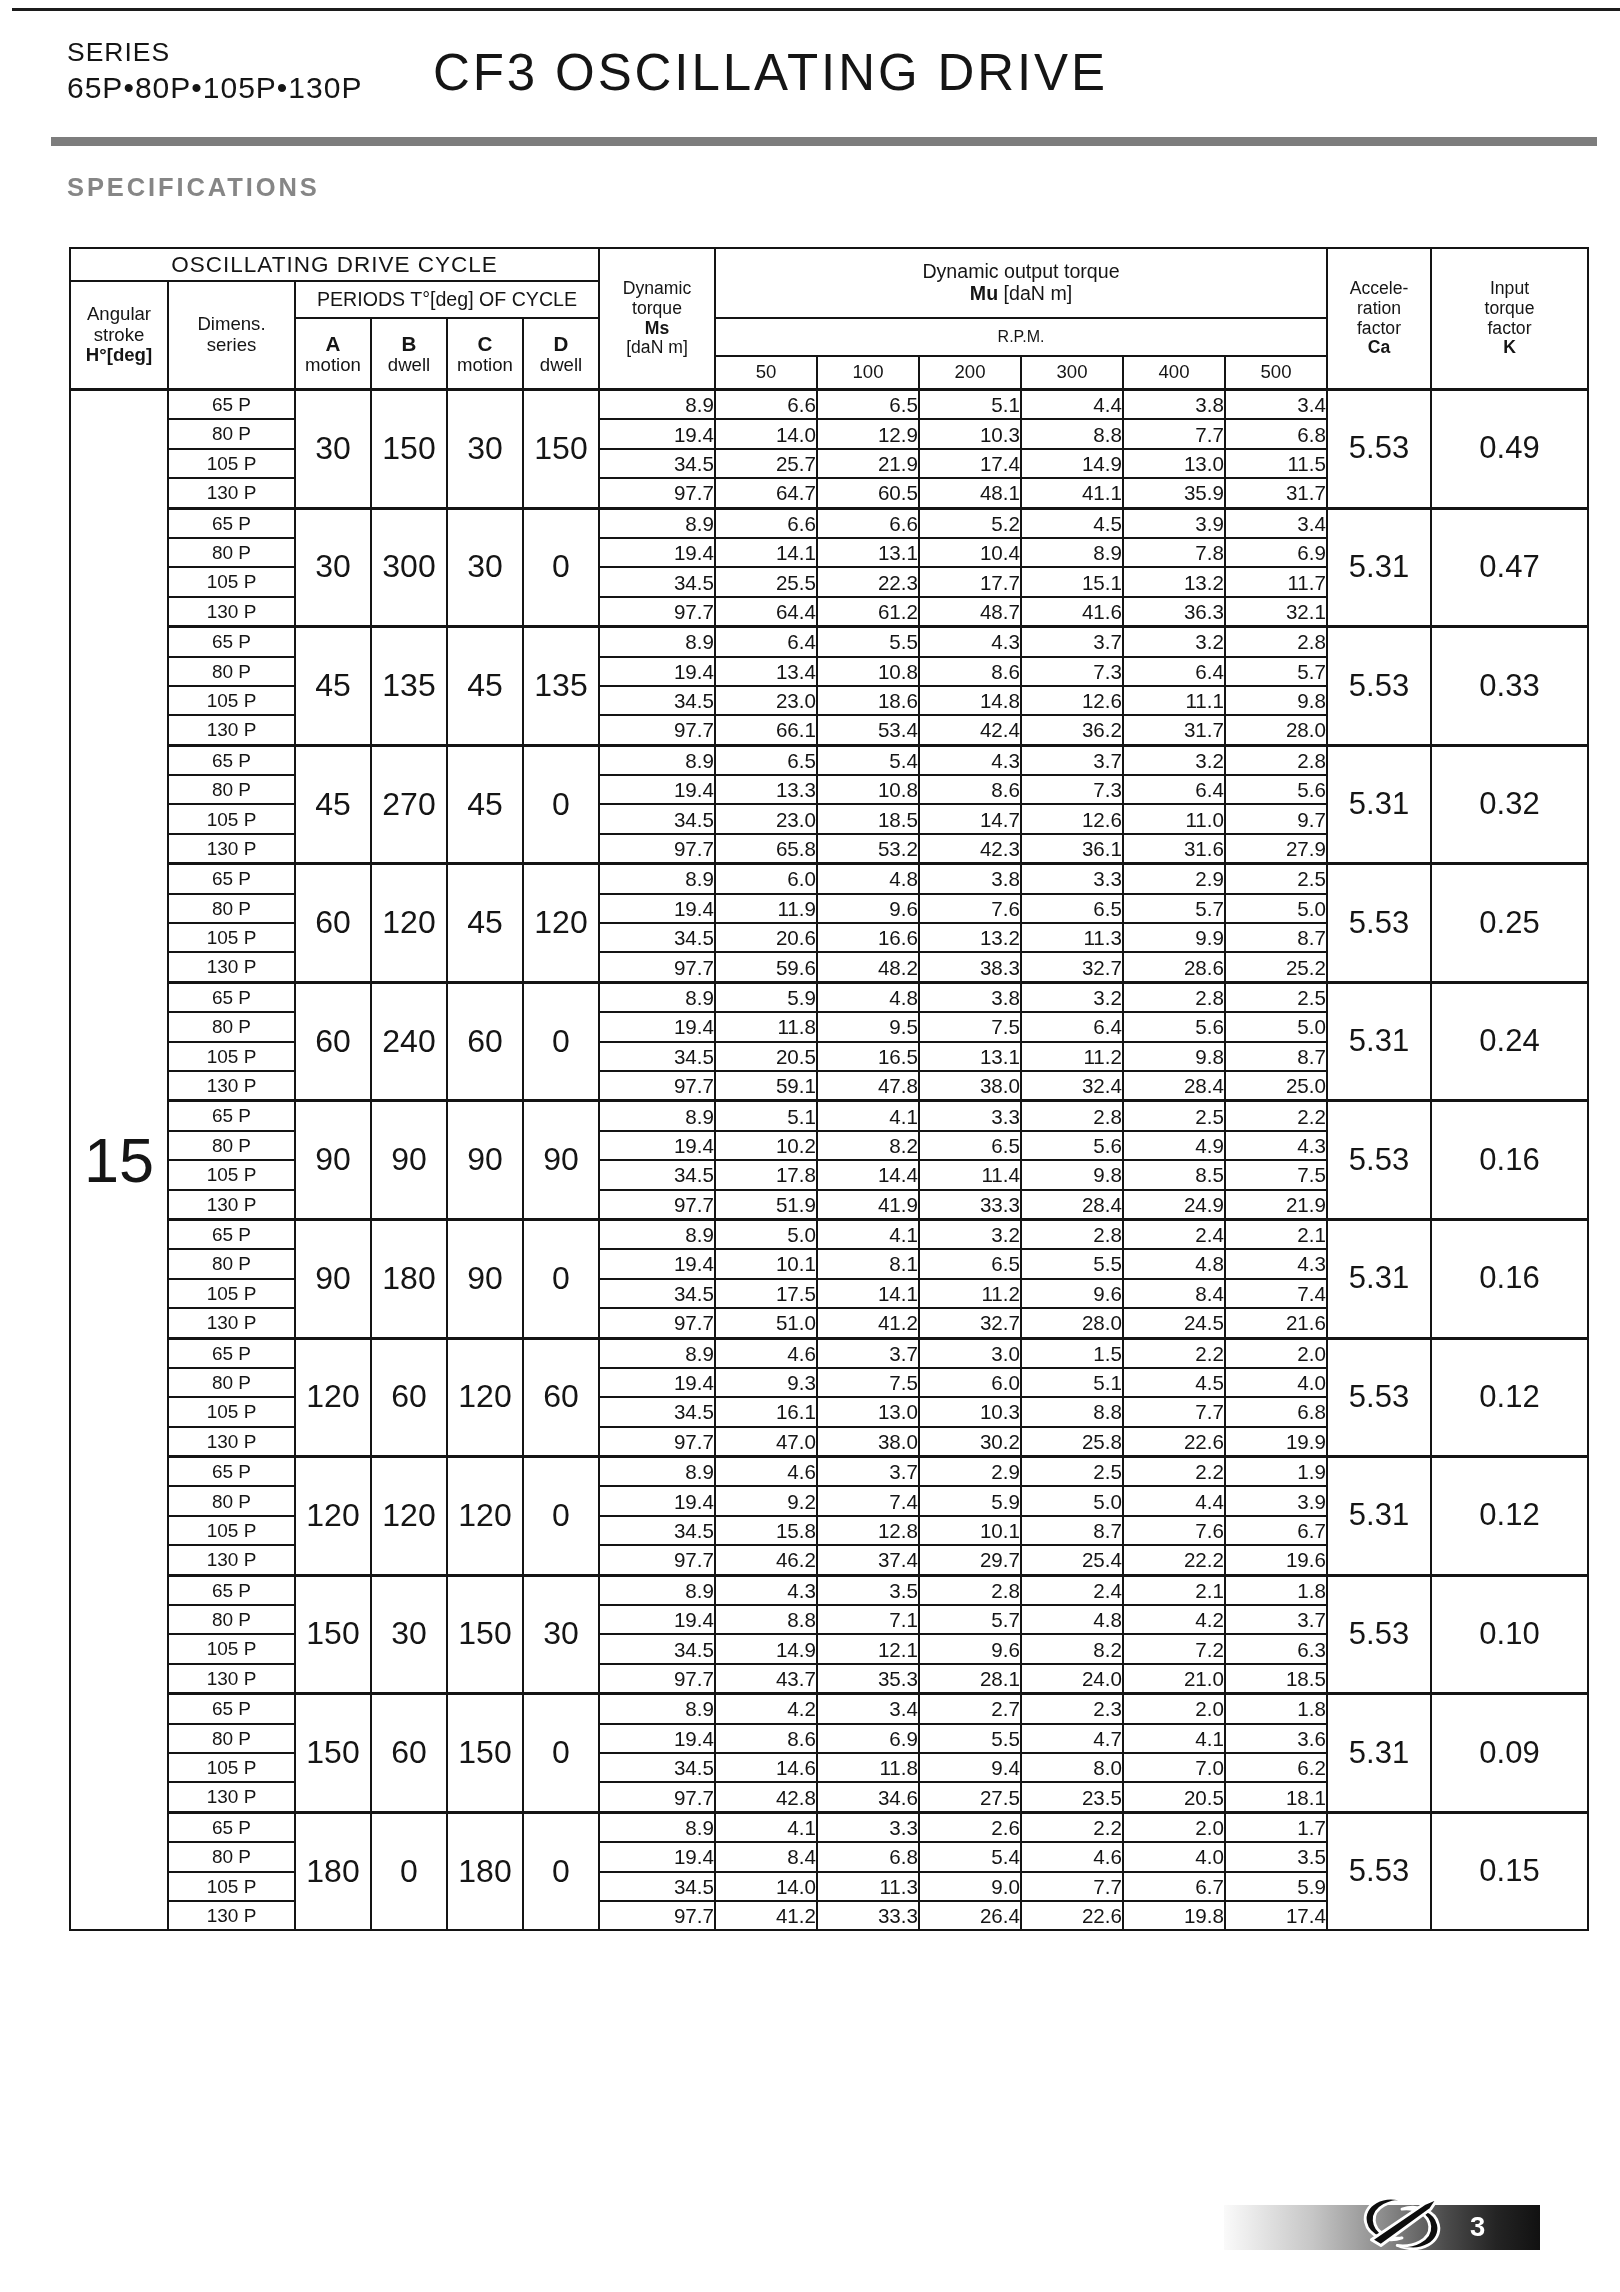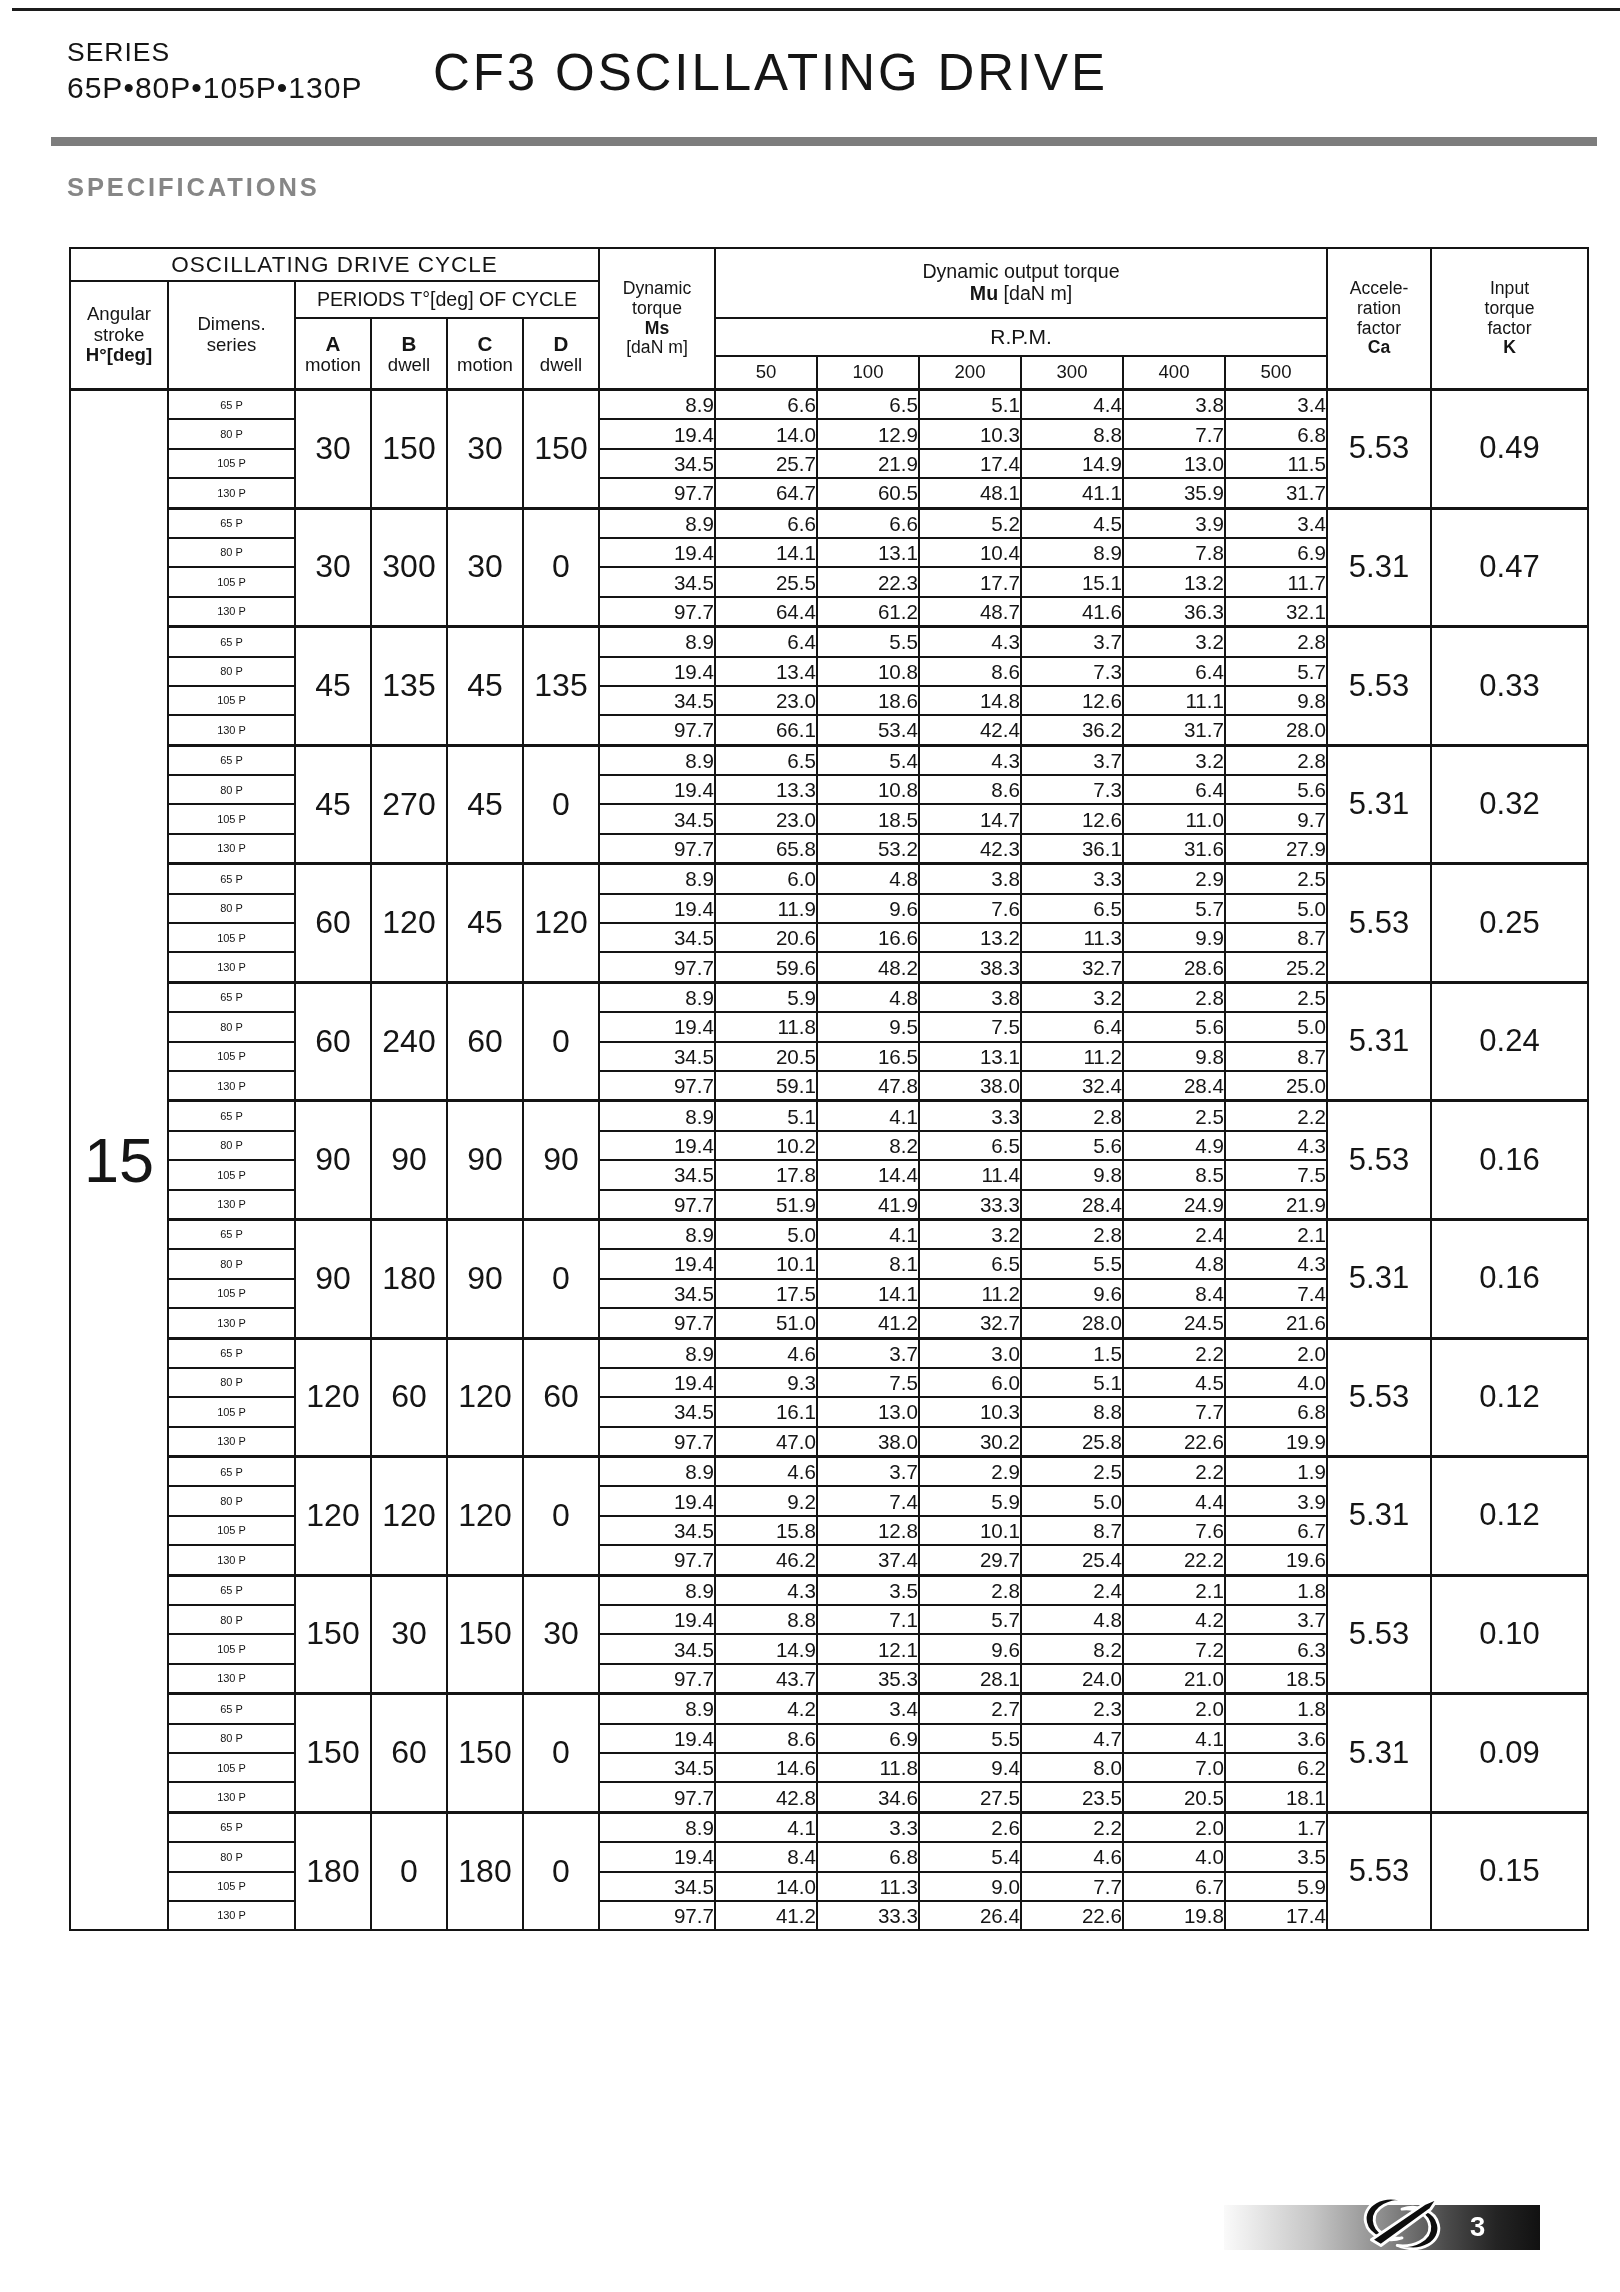--- a/index.html
+++ b/index.html
@@ -19,29 +19,29 @@
   table.spec th, table.spec td { border:2px solid #141414; padding:0; line-height:1.12; }
   table.spec th { font-weight:400; text-align:center; vertical-align:middle; }
 
   .odc       { font-size:22.5px; height:31px; letter-spacing:1px; }
   .static-h  { font-size:17.6px; }
   .dyn-h     { font-size:19.6px; height:67px; }
   .periods-h { font-size:19.6px; height:35px; }
   .ang-h     { font-size:18.6px; text-align:left; padding-left:5.9px; }
   .dim-h     { font-size:18.6px; }
   .pcol-h    { font-size:18.6px; height:69px; }
-  .rpm-h     { font-size:21px; height:35px; }
+  .rpm-h     { font-size:16px; height:35px; }
   .rpmv-h    { font-size:18.6px; height:31px; }
   .factor-h  { font-size:17.6px; }
   .hl  { display:block; }
   .b   { font-weight:700; }
   .pletter { display:block; font-size:20.6px; font-weight:700; }
 
   td.num-cell    { font-size:20.6px; text-align:right; padding-right:8.8px; height:27.4px; }
-  td.series-cell { font-size:11px; text-align:center; height:27.4px; }
+  td.series-cell { font-size:19px; text-align:center; height:27.4px; }
   td.period-cell { font-size:32px; text-align:center; }
   td.factor-cell { font-size:31px; text-align:center; }
   td.stroke-cell { font-size:63px; text-align:center; vertical-align:middle; }
   tr.group-start td { border-top:3.9px solid #141414; }
 
   .footer-bar {
     position:absolute; left:1212px; top:2205px; width:316px; height:45px;
     background:linear-gradient(90deg,#fafafa 0%,#c6c6c6 28%,#8d8d8d 50%,#4c4c4c 70%,#242424 86%,#111111 100%);
   }
   .footer-logo { position:absolute; left:1341px; top:2190px; width:98px; height:67px; }

